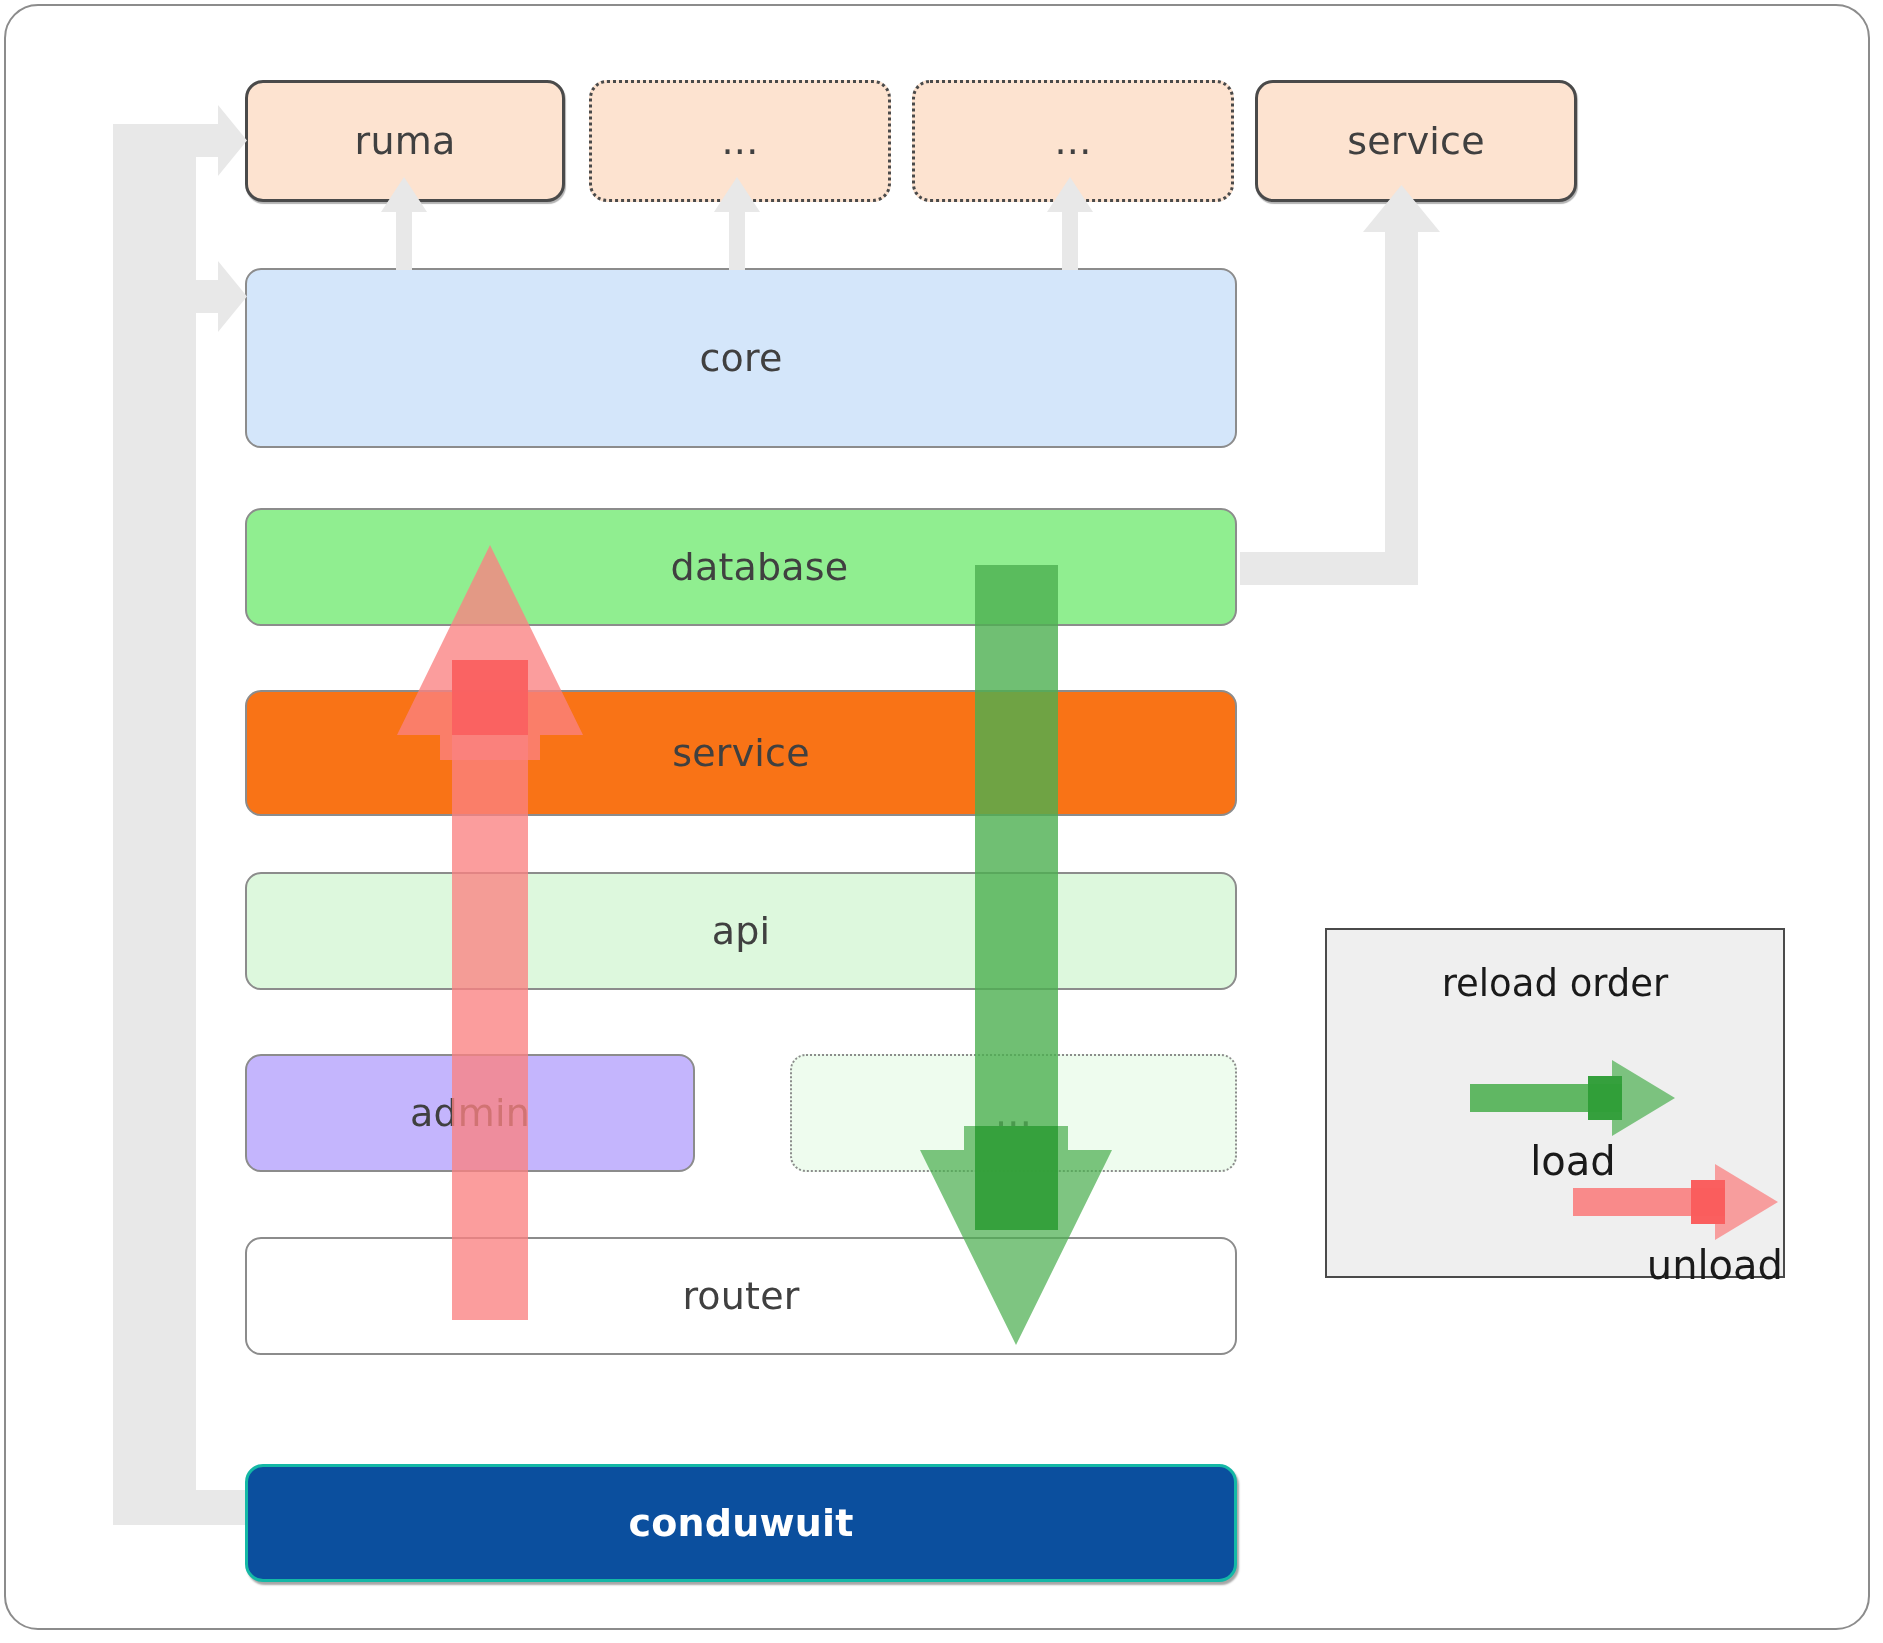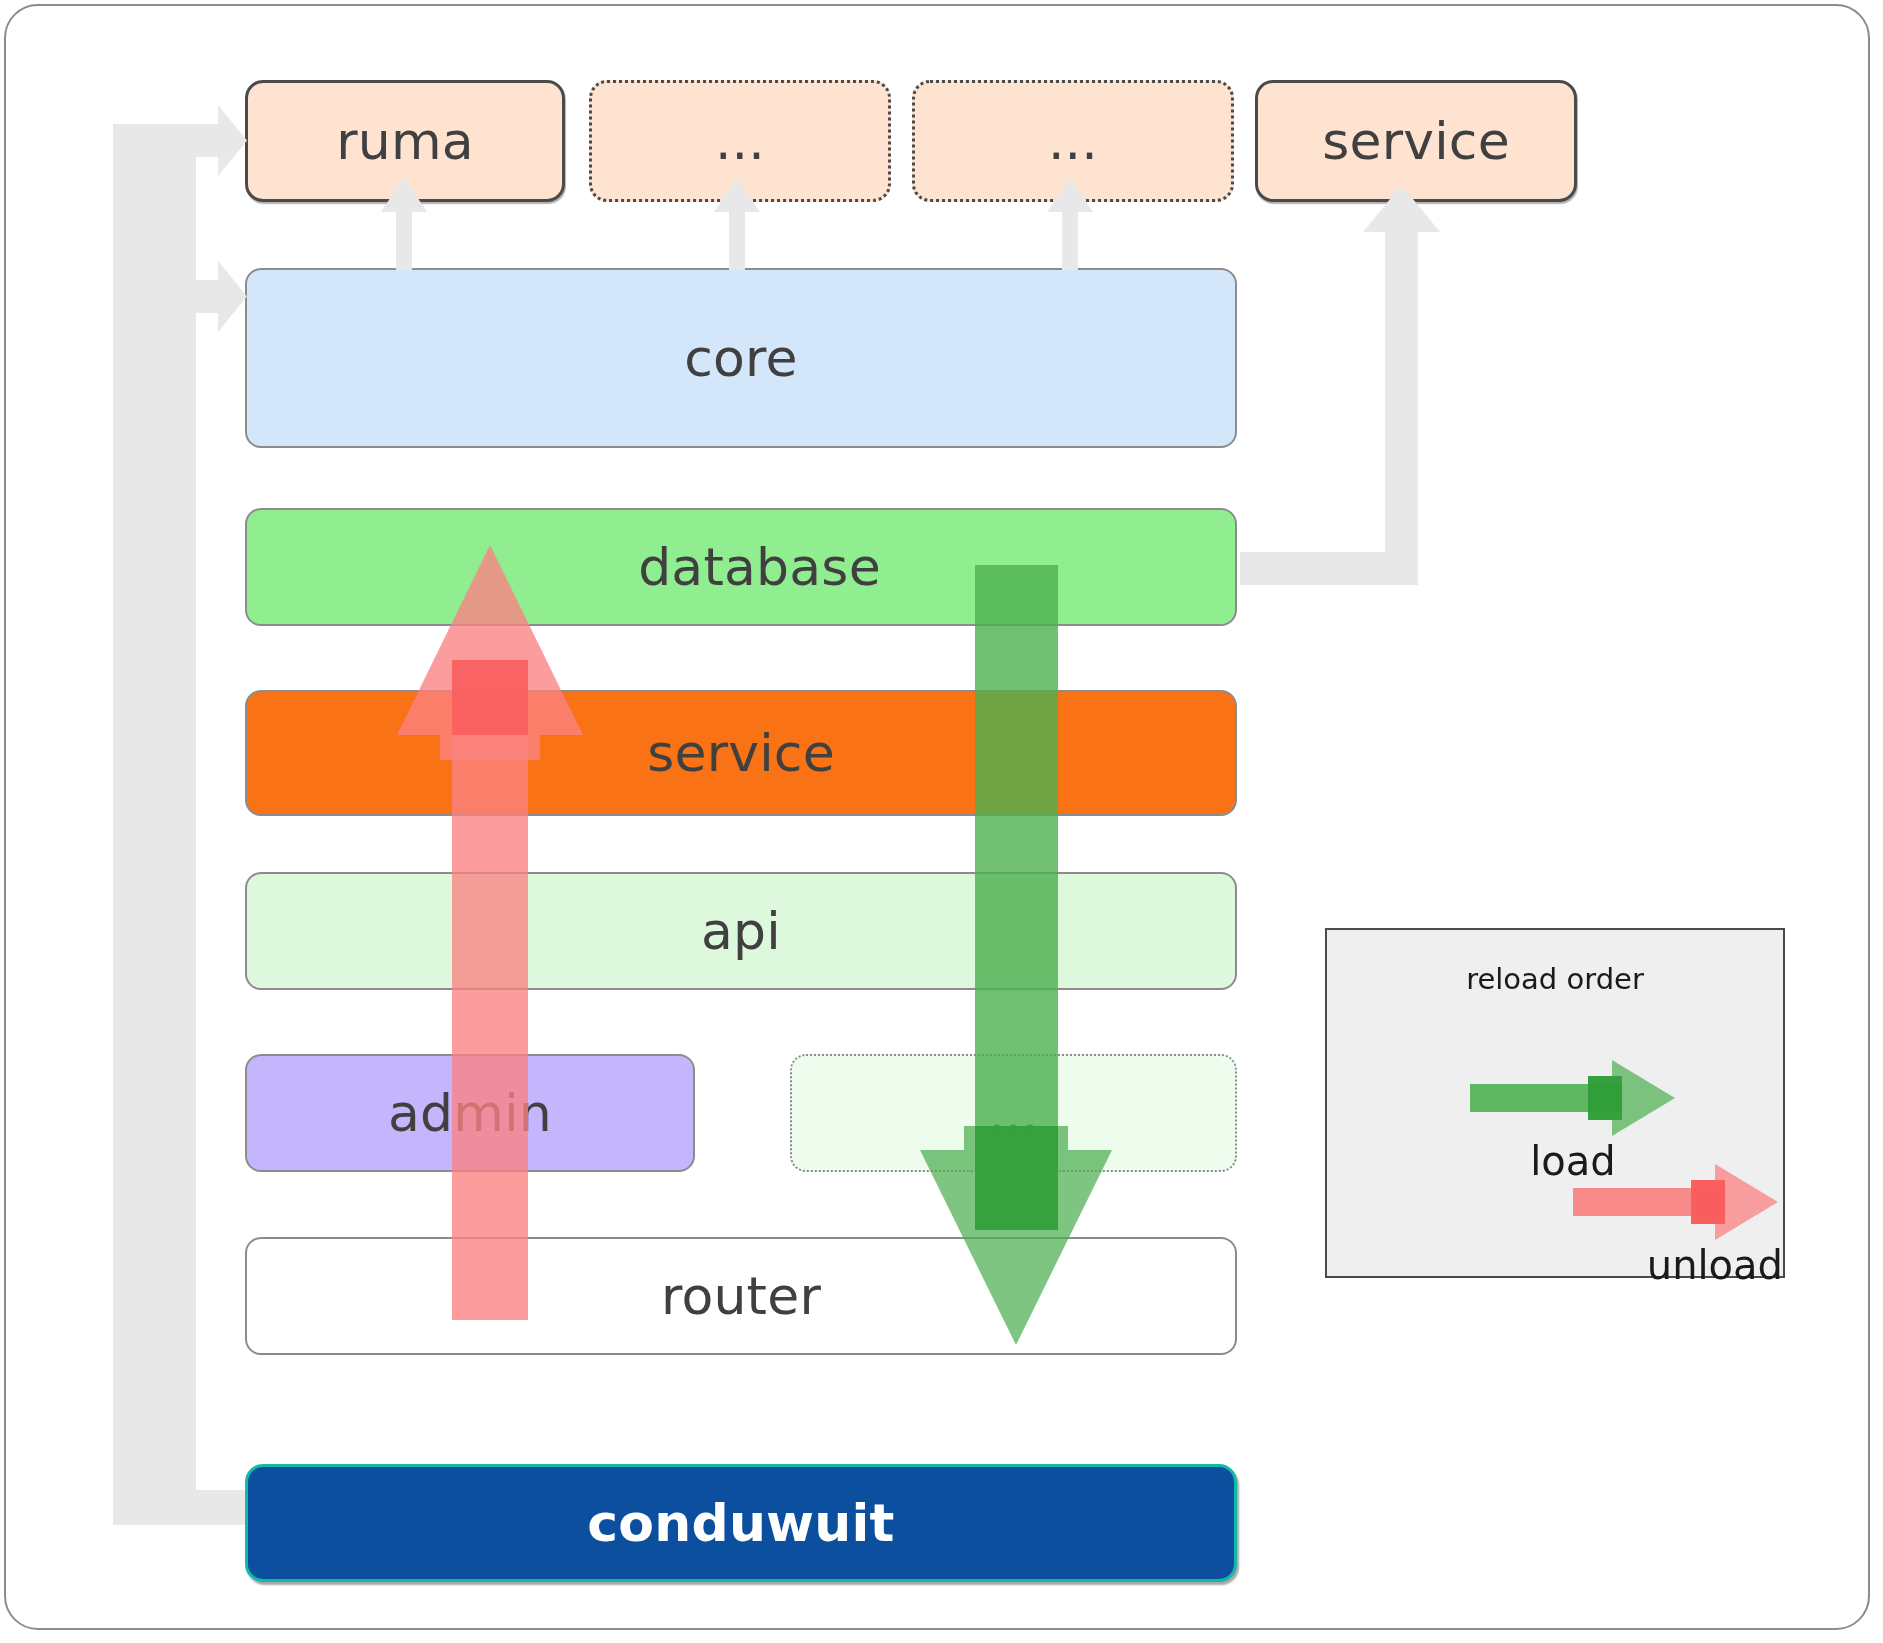--- a/index.html
+++ b/index.html
@@ -31,21 +31,21 @@
 
   
   .node {
     position: absolute;
     box-sizing: border-box;
     display: flex;
     align-items: center;
     justify-content: center;
     border-radius: 16px;
     color: #404040;
-    font-size: 52px;
+    font-size: 38px;
     font-weight: 400;
     letter-spacing: 0.2px;
   }
   .node .lbl { position: relative; z-index: 2; }
 
   
   .dep {
     background: #fde3d0;
     border: 3px solid #4a4a4a;
     border-radius: 18px;
@@ -92,21 +92,21 @@
     height: 350px;
     background: #efefef;
     border: 2.5px solid #4a4a4a;
     box-sizing: border-box;
   }
   .legend-title {
     position: absolute;
     left: 0; right: 0;
     top: 32px;
     text-align: center;
-    font-size: 29px;
+    font-size: 37px;
     color: #1a1a1a;
   }
   .legend-row {
     position: absolute;
     left: 0; right: 0;
     height: 80px;
     display: flex;
     align-items: center;
     flex-direction: column;
   }

